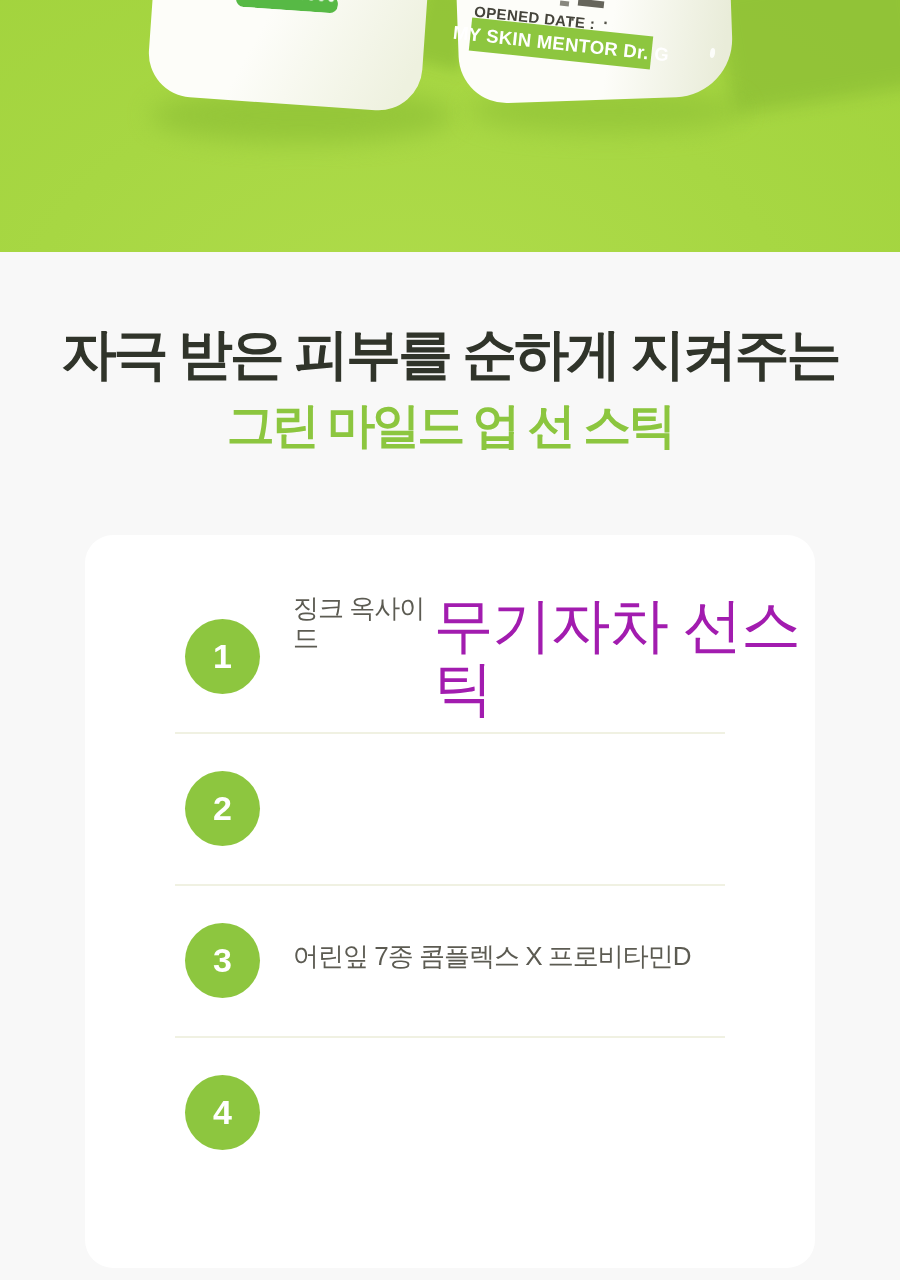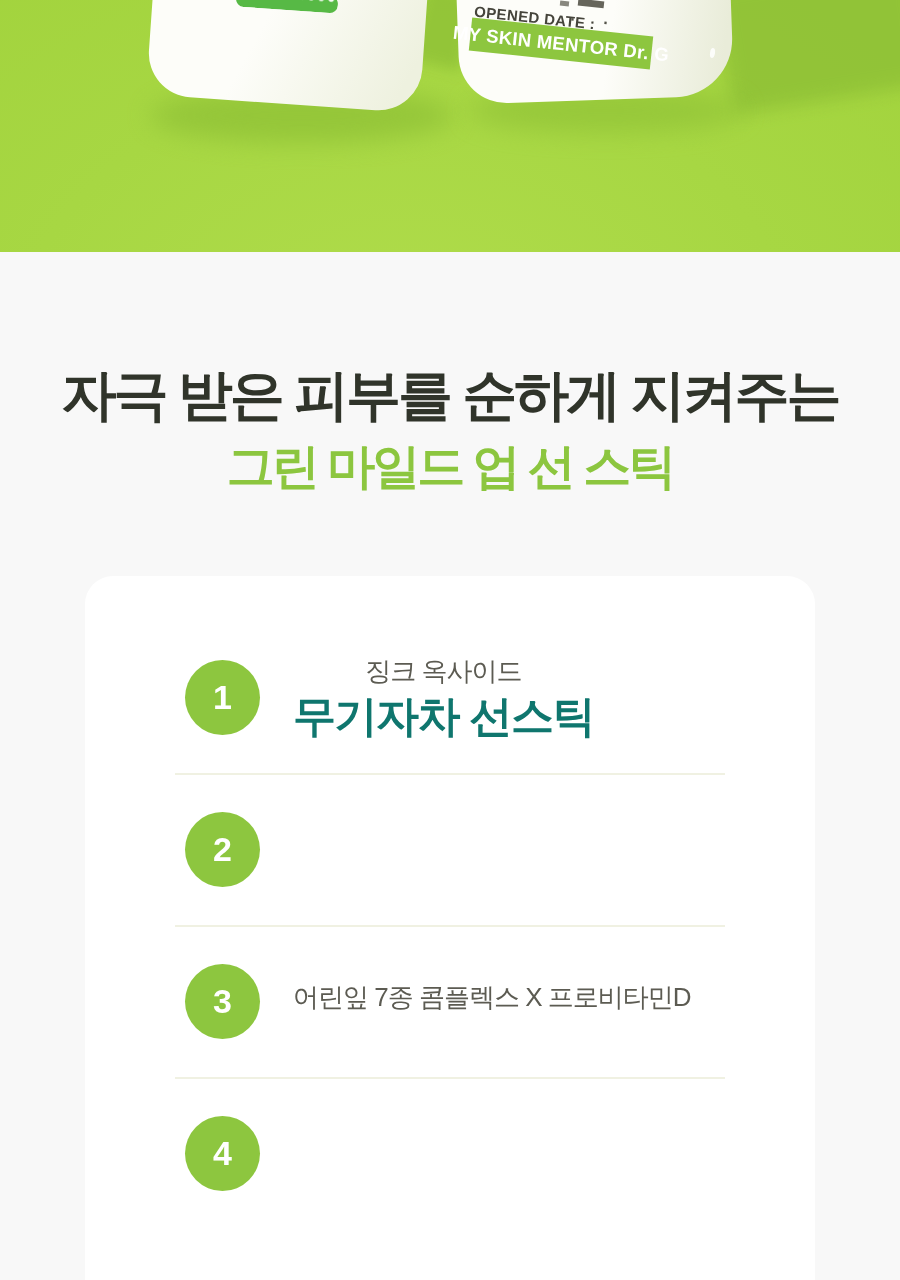--- a/index.html
+++ b/index.html
@@ -57,47 +57,47 @@
     position:absolute; z-index:3; left:470px; top:27px; width:182px; height:33px;
     transform:rotate(6deg); background:#8dc63f; color:#ffffff;
     display:flex; align-items:center; justify-content:center;
     font-size:18.5px; font-weight:600; letter-spacing:.3px; white-space:nowrap;
   }
 
   
   .content { position:relative; width:900px; }
   .headline { text-align:center; }
   .headline-sub {
-    padding-top:113px; font-size:55px; font-weight:800; color:#30342a;
+    padding-top:72px; font-size:55px; font-weight:800; color:#30342a;
     letter-spacing:-3px; line-height:1.1;
   }
   .headline-main {
     margin-top:16px; font-size:48px; font-weight:800; color:#8cc63f;
     letter-spacing:-3px; line-height:1.05;
   }
 
   
   .card {
     width:730px; margin:84px auto 0; background:#ffffff; border-radius:28px;
     padding:47px 0 80px;
   }
   .feature-row {
     height:150px; display:flex; align-items:center; padding-left:100px;
   }
   .num-circle {
     flex:0 0 75px; width:75px; height:75px; border-radius:50%; background:#8dc63f;
     display:flex; align-items:center; justify-content:center;
     color:#ffffff; font-size:34px; font-weight:700; margin-right:33px;
   }
-  .feature-texts { display:flex; flex-direction:column;text-align:center; }
+  .feature-texts { display:flex; flex-direction:row; }
   .feature-sub {
     font-size:26px; color:#5c5b52; letter-spacing:-1px; line-height:1.15; margin-bottom:7px;
   }
   .feature-title {
-    font-size:43px; font-weight:700; color:#0f766e; letter-spacing:-1.5px; line-height:1.05;
+    font-size:60px; font-weight:400; color:#a21caf; letter-spacing:-1.5px; line-height:1.05;
   }
   .divider { width:550px; height:2px; background:#f0f1e2; margin:0 auto; }
 </style>
 </head>
 <body>
 
 <div class="photo">
   <div class="ph-shadow sh-right"></div>
   <div class="ph-shadow sh-between"></div>
   <div class="ph-shadow sh-under-left"></div>

